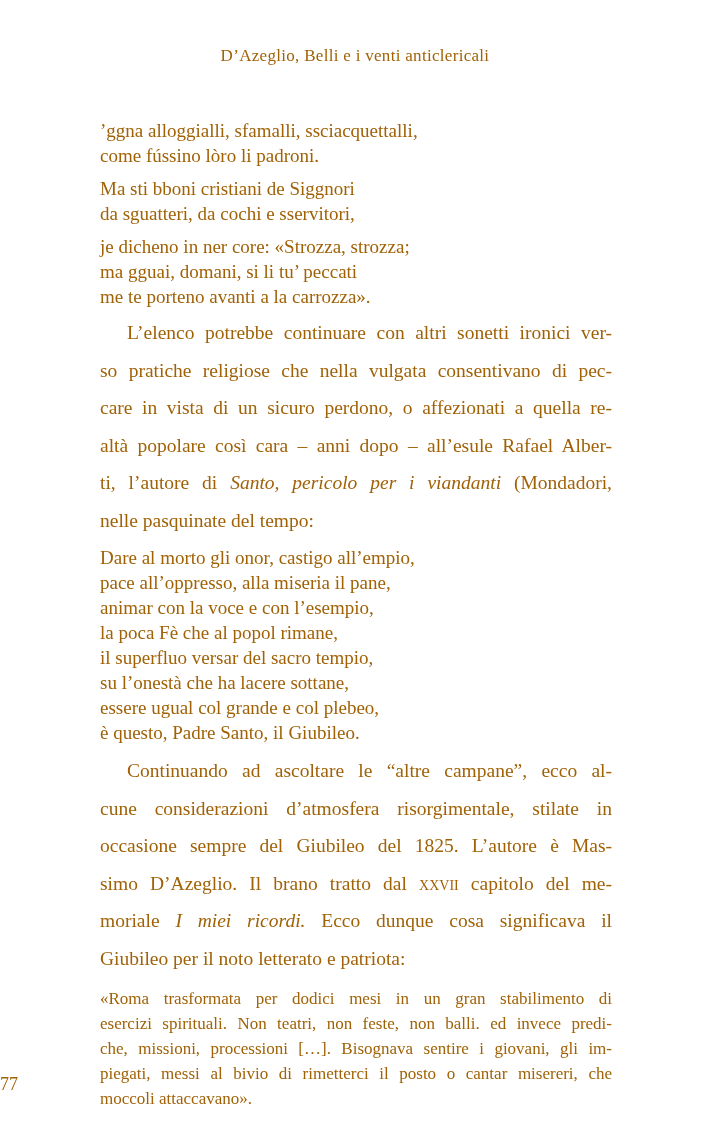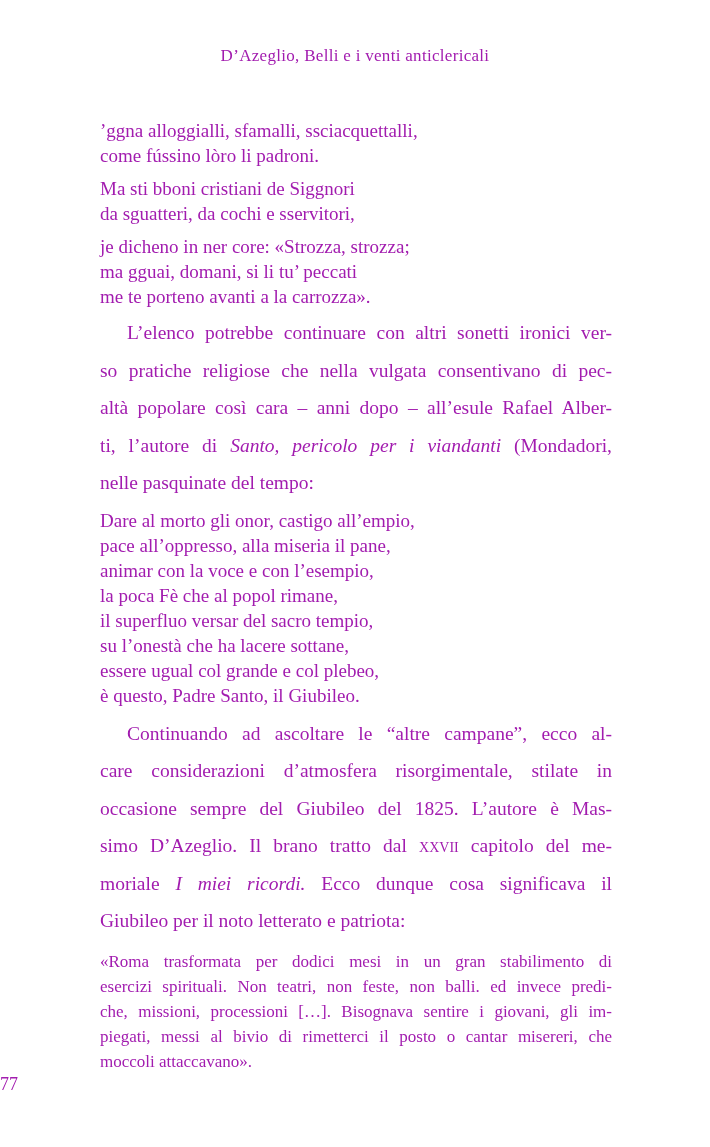--- a/index.html
+++ b/index.html
@@ -1,18 +1,18 @@
 <!DOCTYPE html>
 <html lang="it"><head>
 <meta charset="utf-8">
 <style>
   html,body{margin:0;padding:0;background:#ffffff;}
   .page{
     position:relative;width:710px;height:1147px;background:#ffffff;
-    color:#a21caf;font-family:"Liberation Serif", serif;overflow:hidden;
+    color:#a16207;font-family:"Liberation Serif", serif;overflow:hidden;
   }
   .running-head{
     position:absolute;top:46px;left:0;right:0;text-align:center;
     font-size:17px;letter-spacing:0.3px;
   }
   .content{position:absolute;left:100px;top:118px;width:512px;}
   .poem .vline{font-size:19px;line-height:25px;text-align:left;}
   .stanza{margin:0;}
   .stanza + .stanza{margin-top:8px;}
   .para{margin:0;}
@@ -56,41 +56,42 @@
       <div class="stanza">
         <div class="vline">je dicheno in ner core: «Strozza, strozza;</div>
         <div class="vline">ma gguai, domani, si li tu’ peccati</div>
         <div class="vline">me te porteno avanti a la carrozza».</div>
       </div>
     </div>
 
     <div class="para" id="para1">
       <div class="pline first">L’elenco potrebbe continuare con altri sonetti ironici ver-</div>
       <div class="pline">so pratiche religiose che nella vulgata consentivano di pec-</div>
+      <div class="pline">care in vista di un sicuro perdono, o affezionati a quella re-</div>
       <div class="pline">altà popolare così cara – anni dopo – all’esule Rafael Alber-</div>
       <div class="pline"><span>ti, l’autore di </span><em>Santo, pericolo per i viandanti</em><span> (Mondadori,</span></div>
       <div class="pline last">nelle pasquinate del tempo:</div>
     </div>
 
     <div class="poem" id="poem2">
       <div class="stanza">
         <div class="vline">Dare al morto gli onor, castigo all’empio,</div>
         <div class="vline">pace all’oppresso, alla miseria il pane,</div>
         <div class="vline">animar con la voce e con l’esempio,</div>
         <div class="vline">la poca Fè che al popol rimane,</div>
         <div class="vline">il superfluo versar del sacro tempio,</div>
         <div class="vline">su l’onestà che ha lacere sottane,</div>
         <div class="vline">essere ugual col grande e col plebeo,</div>
         <div class="vline">è questo, Padre Santo, il Giubileo.</div>
       </div>
     </div>
 
     <div class="para" id="para2">
       <div class="pline first">Continuando ad ascoltare le “altre campane”, ecco al-</div>
-      <div class="pline">care considerazioni d’atmosfera risorgimentale, stilate in</div>
+      <div class="pline">cune considerazioni d’atmosfera risorgimentale, stilate in</div>
       <div class="pline">occasione sempre del Giubileo del 1825. L’autore è Mas-</div>
       <div class="pline"><span>simo D’Azeglio. Il brano tratto dal </span><span class="sc">xxvii</span><span> capitolo del me-</span></div>
       <div class="pline"><span>moriale </span><em>I miei ricordi.</em><span> Ecco dunque cosa significava il</span></div>
       <div class="pline last">Giubileo per il noto letterato e patriota:</div>
     </div>
 
     <div class="quote" id="quote">
       <div class="qline">«Roma trasformata per dodici mesi in un gran stabilimento di</div>
       <div class="qline">esercizi spirituali. Non teatri, non feste, non balli. ed invece predi-</div>
       <div class="qline">che, missioni, processioni […]. Bisognava sentire i giovani, gli im-</div>

